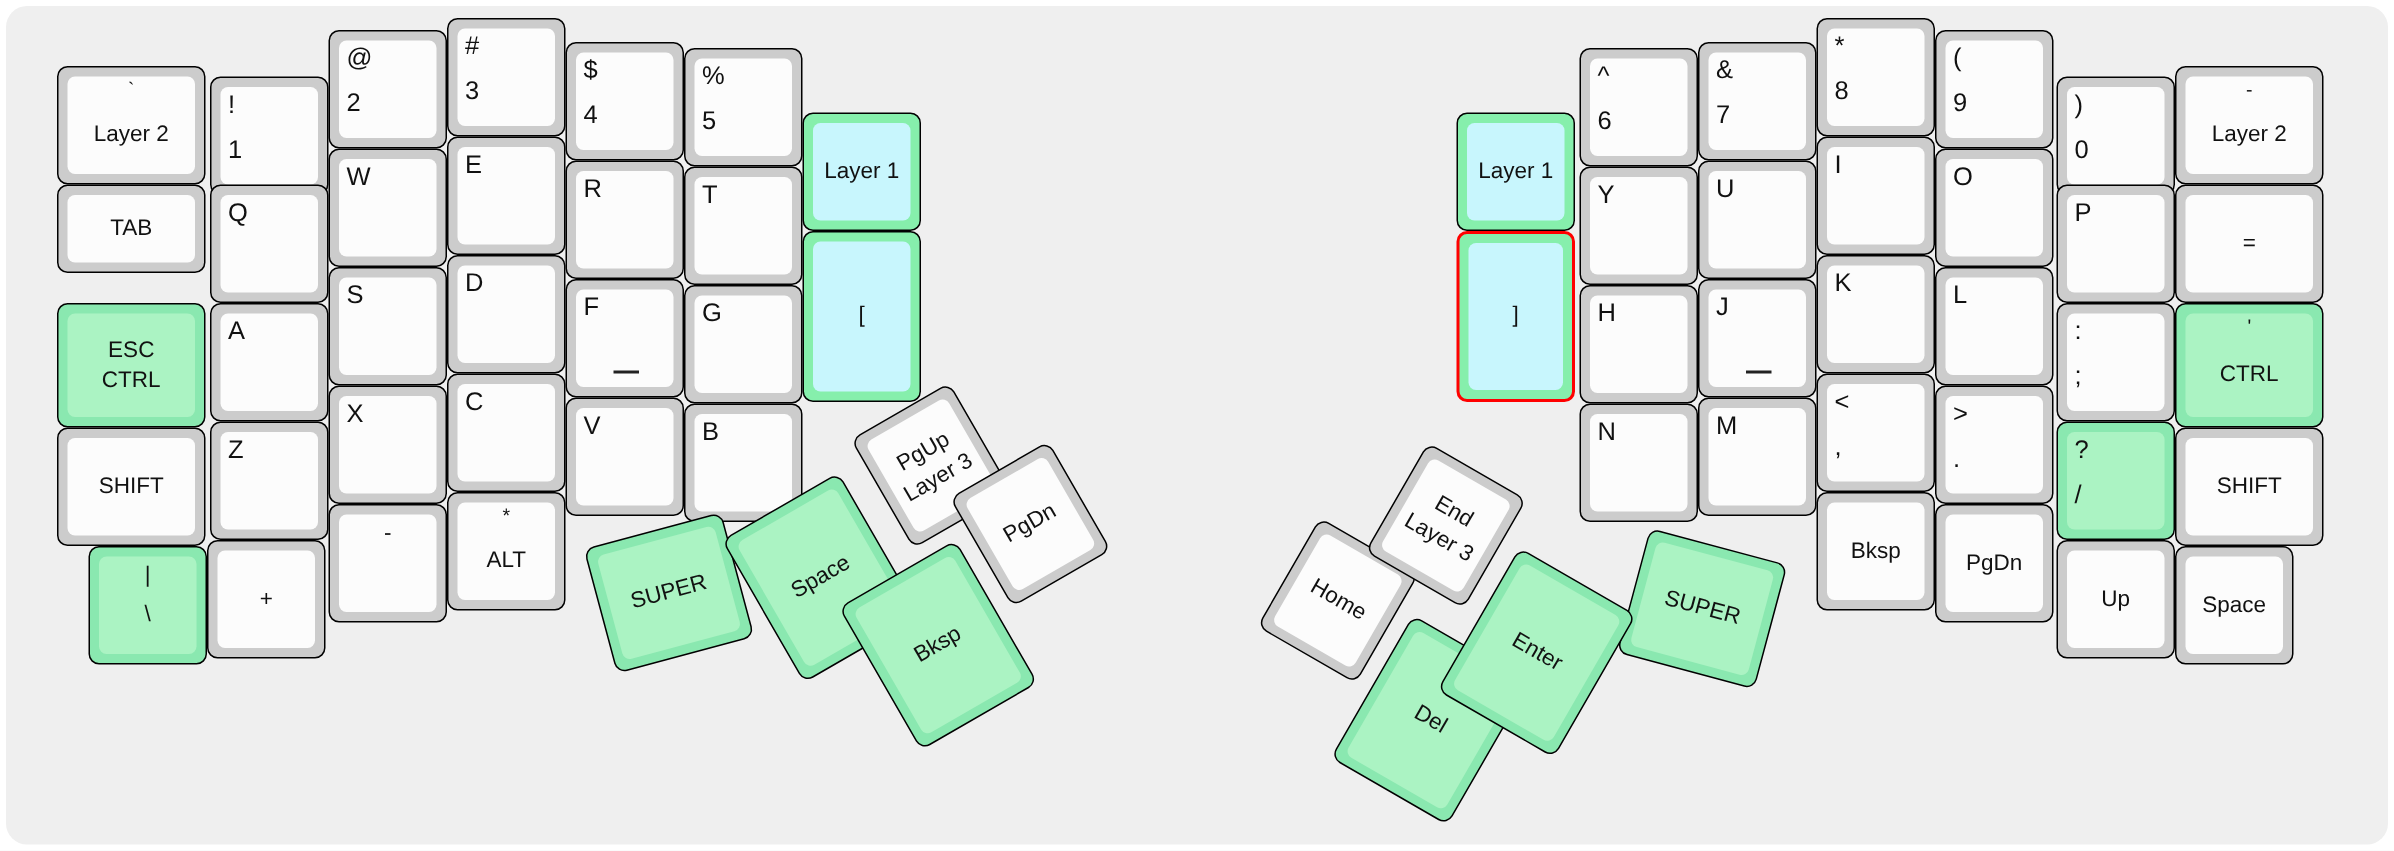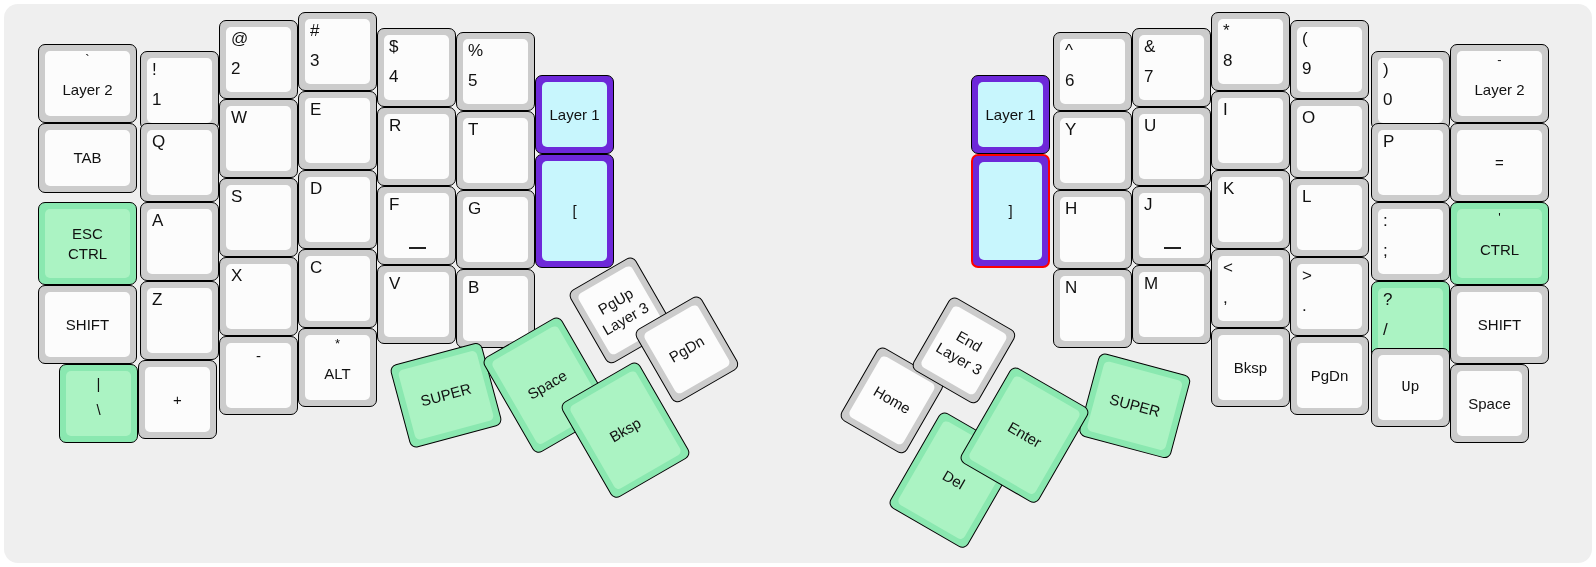--- a/index.html
+++ b/index.html
@@ -14,21 +14,21 @@
          background:#efefef;border-radius:14px;}
 
   
   .key{position:absolute;box-sizing:border-box;
        background:#cccccc;border:1px solid #000000;border-radius:7px;
        padding:6px;}
   .key .top{position:relative;width:100%;height:100%;box-sizing:border-box;
             background:#fcfcfc;border-radius:5px;}
   .key.green{background:#8ae8b0;}
   .key.green .top{background:#abf3c3;}
-  .key.blue{background:#6d28d9;}
+  .key.blue{background:#86efac;}
   .key.blue .top{background:#c8f6fd;}
   .key.sel{border:2px solid #ff0000;}
 
   
   .lbl{position:absolute;color:#111;line-height:1.05;white-space:pre;}
   .tl{left:5px;top:3px;font-size:17px;}          
   .bl{left:5px;top:50%;font-size:17px;}          
   .tc{left:0;right:0;top:2px;text-align:center;font-size:13px;}
   .cc{left:0;right:0;top:50%;transform:translateY(-52%);
       text-align:center;font-size:15px;}
@@ -81,21 +81,21 @@
         <div class="top">
           <span class="lbl tl">%</span>
           <span class="lbl bl">5</span>
         </div>
       </div>
       <div class="key blue" style="left: 535px; top: 75px; width: 79px; height: 79px;">
         <div class="top">
           <span class="lbl cc">Layer 1</span>
         </div>
       </div>
-      <div class="key" style="left: 38px; top: 123px; width: 99px; height: 70px;">
+      <div class="key" style="left: 38px; top: 123px; width: 99px; height: 59px;">
         <div class="top">
           <span class="lbl cc">TAB</span>
         </div>
       </div>
       <div class="key" style="left: 140px; top: 123px; width: 79px; height: 79px;">
         <div class="top">
           <span class="lbl tl">Q</span>
         </div>
       </div>
       <div class="key" style="left: 219px; top: 99px; width: 79px; height: 79px;">
@@ -378,21 +378,21 @@
       <div class="key" style="left: 1211px; top: 328px; width: 79px; height: 79px;">
         <div class="top">
           <span class="lbl cc">Bksp</span>
         </div>
       </div>
       <div class="key" style="left: 1290px; top: 336px; width: 79px; height: 79px;">
         <div class="top">
           <span class="lbl cc">PgDn</span>
         </div>
       </div>
-      <div class="key" style="left: 1371px; top: 348px; width: 79px; height: 79px; font-family: Liberation Mono, monospace;">
+      <div class="key" style="left: 1371px; top: 360px; width: 79px; height: 79px;">
         <div class="top">
           <span class="lbl cc">Up</span>
         </div>
       </div>
       <div class="key" style="left: 1450px; top: 364px; width: 79px; height: 79px;">
         <div class="top">
           <span class="lbl cc">Space</span>
         </div>
       </div>
       <div class="key green rot" style="left: 1100px; top: 352px; width: 95px; height: 86px; transform: rotate(15deg);">

